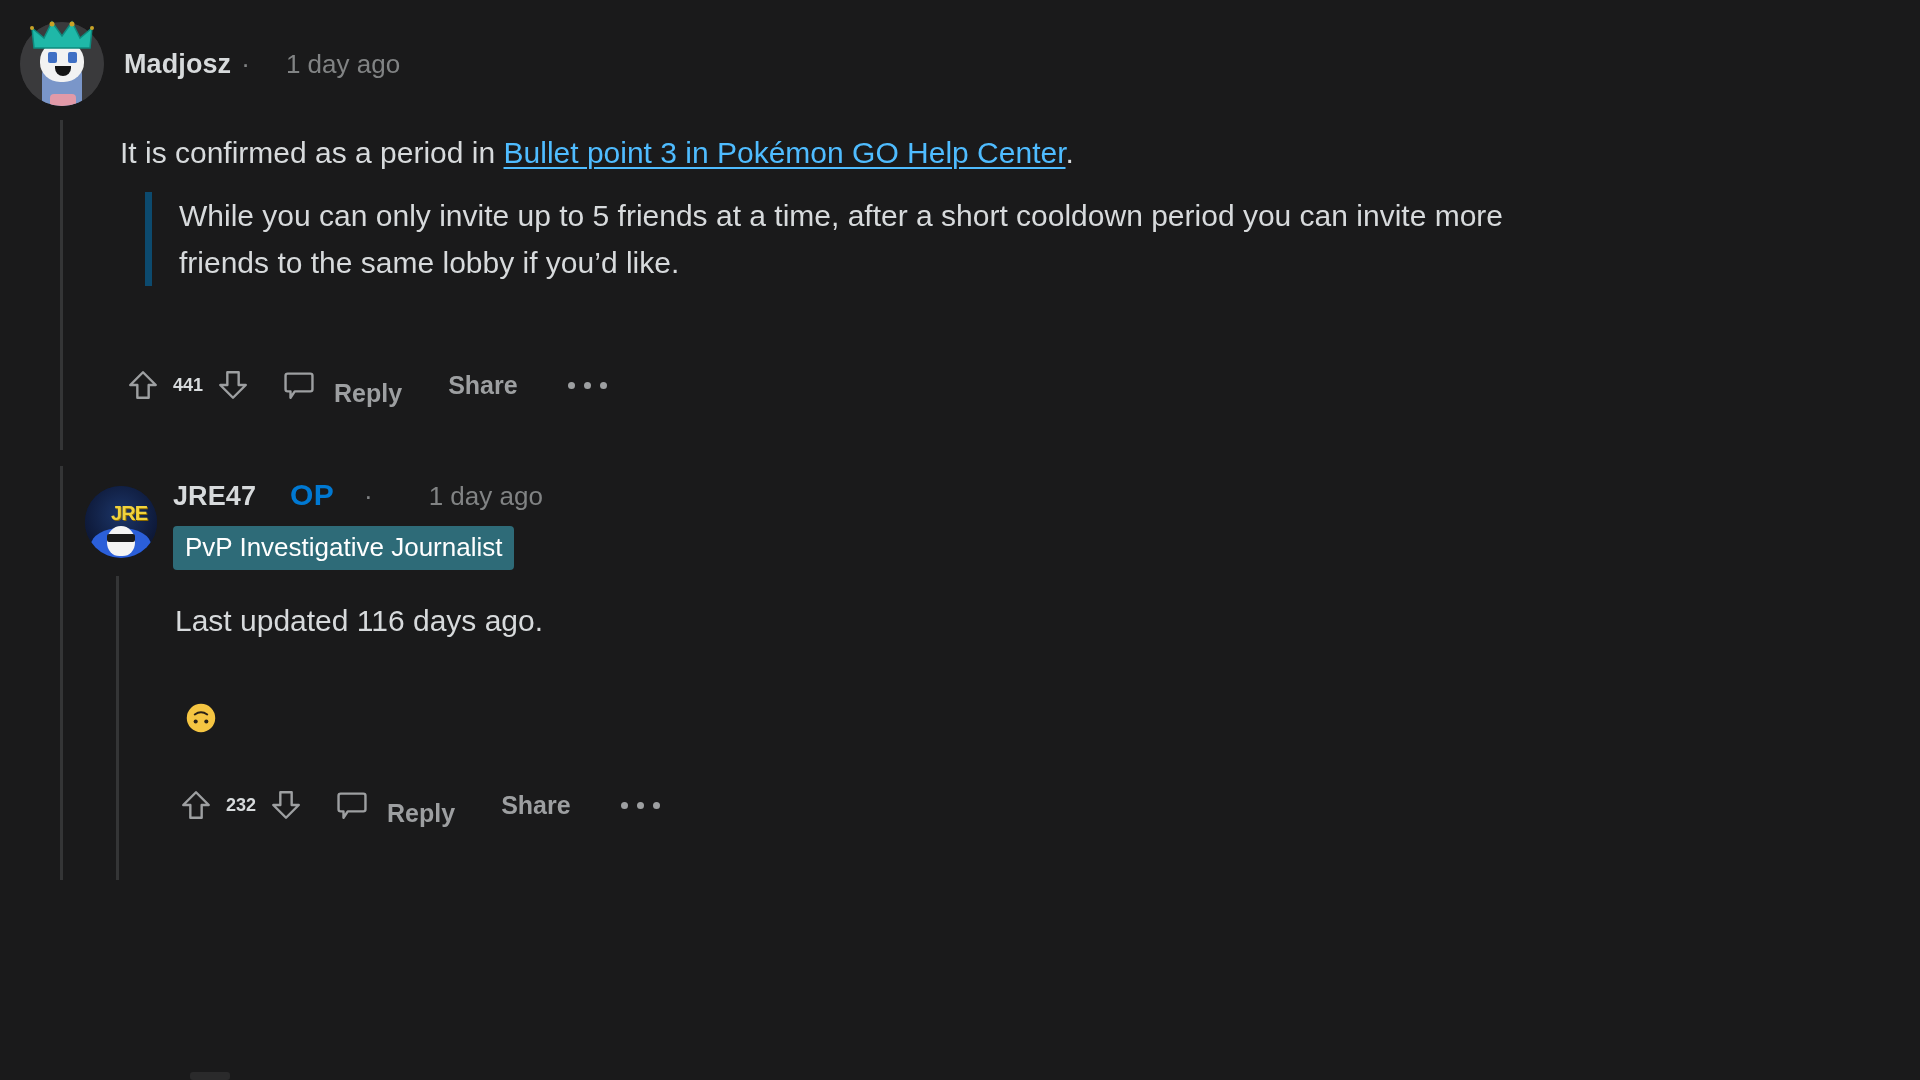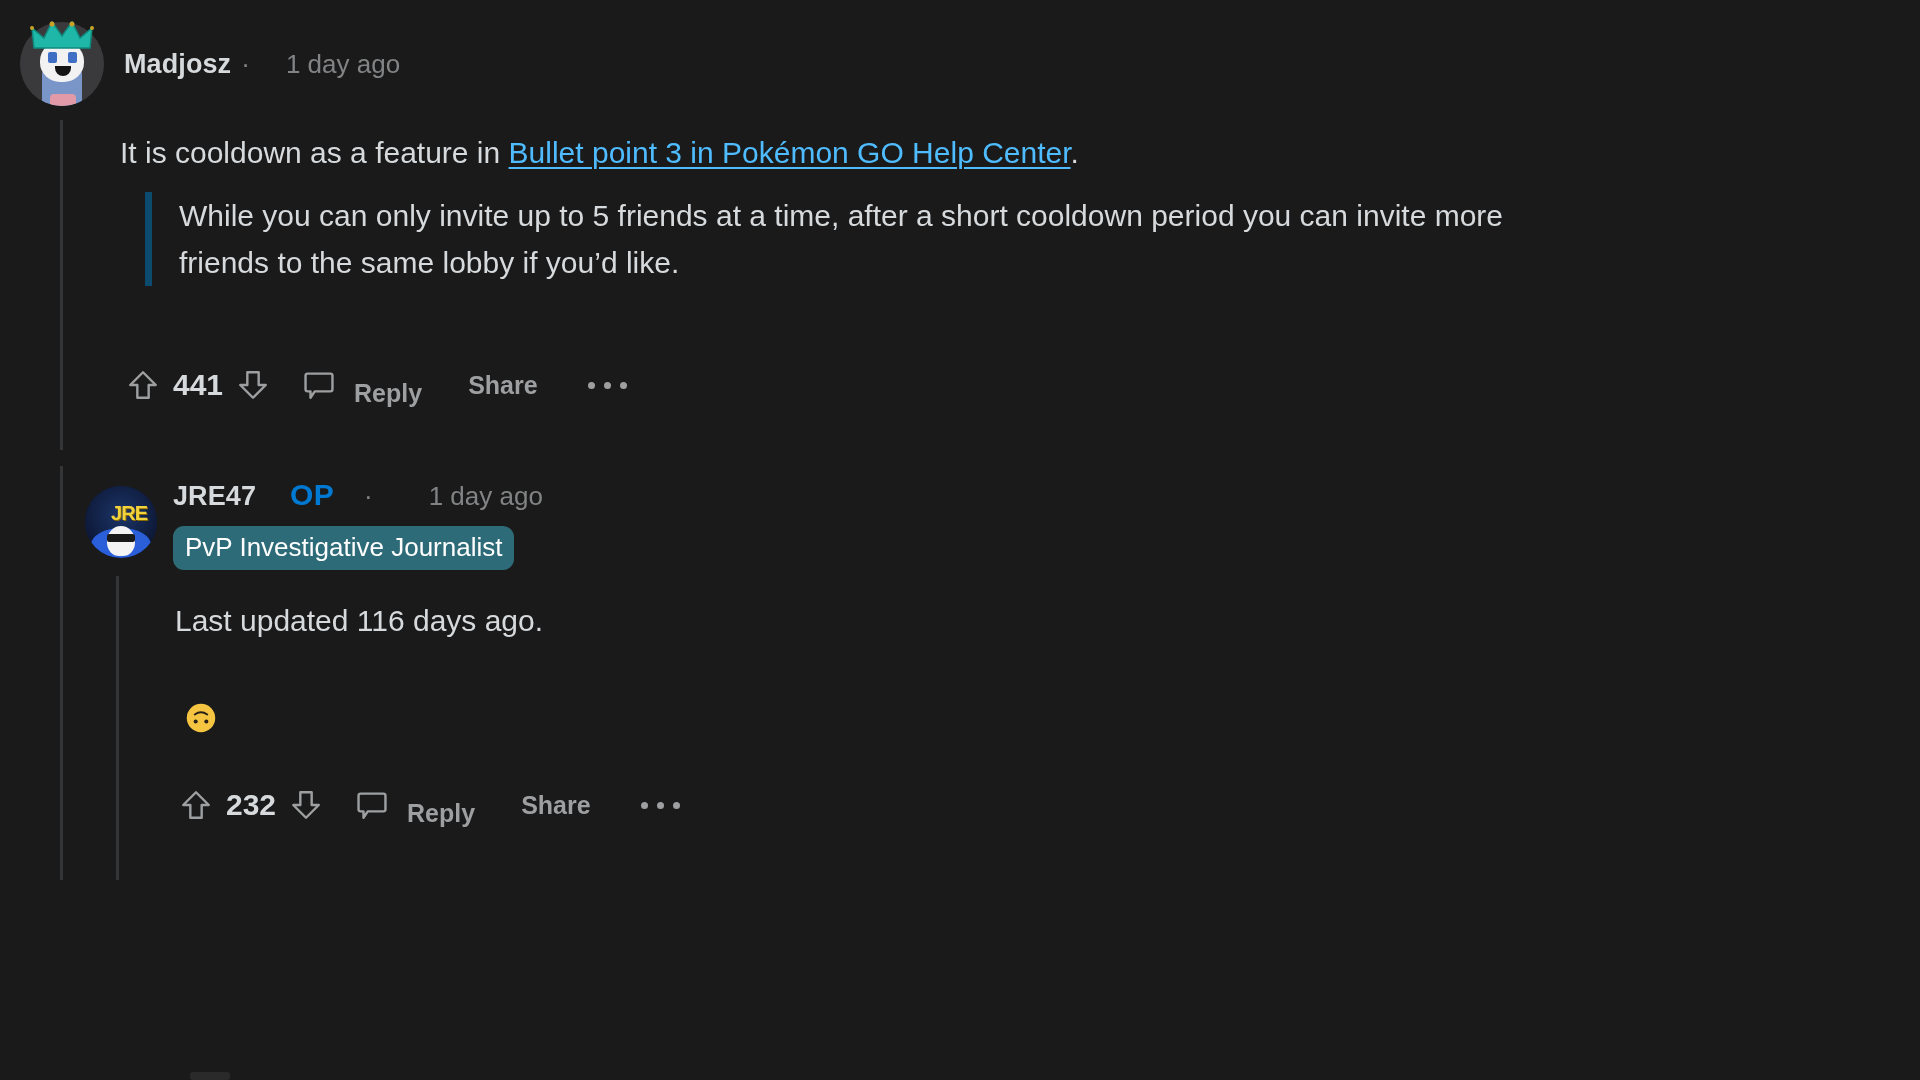--- a/index.html
+++ b/index.html
@@ -235,21 +235,21 @@
     align-items: center;
     justify-content: center;
     width: 42px;
     height: 42px;
     cursor: pointer;
   }
 
   .icon-btn svg { display: block; }
 
   .votecount {
-    font-size: 30px;
+    font-size: 18px;
     font-weight: 700;
     color: #d7dadc;
     margin: 0 9px;
     min-width: 20px;
     text-align: center;
   }
 
   .ab-comment-icon {
     margin-left: 24px;
     margin-right: 6px;
@@ -355,21 +355,21 @@
   }
 
   .flair {
     display: inline-block;
     margin-top: 10px;
     background: #2e6b78;
     color: #ffffff;
     font-size: 26px;
     font-weight: 400;
     padding: 4px 12px 6px 12px;
-    border-radius: 11px;
+    border-radius: 4px;
     white-space: nowrap;
     line-height: 34px;
   }
 
   .c2-body {
     position: absolute;
     left: 175px;
     top: 598px;
     width: 1600px;
   }
@@ -427,21 +427,21 @@
       </div>
 
       <div class="c1-meta">
         <span class="username">Madjosz</span>
         <span class="meta-dot">·</span>
         <span class="timestamp">1 day ago</span>
       </div>
     </div>
 
     <div class="c1-body">
-      <div class="para"><span>It is cooldown as a feature in </span><a class="link">Bullet point 3 in Pokémon GO Help Center</a><span>.</span></div>
+      <div class="para"><span>It is confirmed as a period in </span><a class="link">Bullet point 3 in Pokémon GO Help Center</a><span>.</span></div>
     </div>
 
     <div class="blockquote">
       <div class="quote-text">While you can only invite up to 5 friends at a time, after a short cooldown period you can invite more friends to the same lobby if you’d like.</div>
     </div>
 
     <div class="actionbar ab-1">
       <div class="vote-group">
         <div class="icon-btn">
           <svg width="34" height="34" viewBox="0 0 24 24" fill="none" stroke="#9d9fa1" stroke-width="1.7" stroke-linejoin="round">

